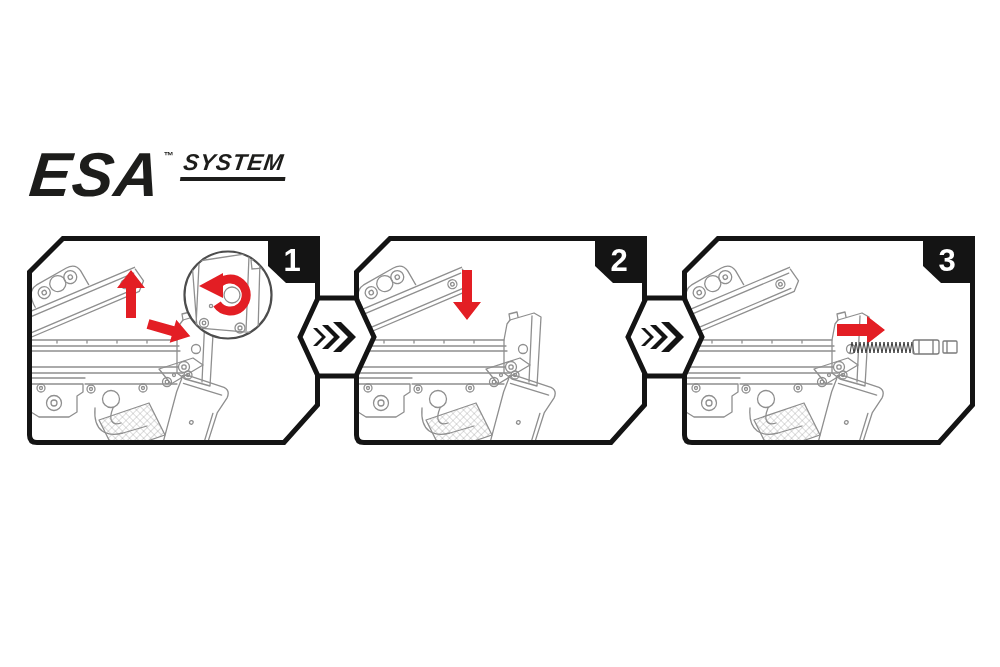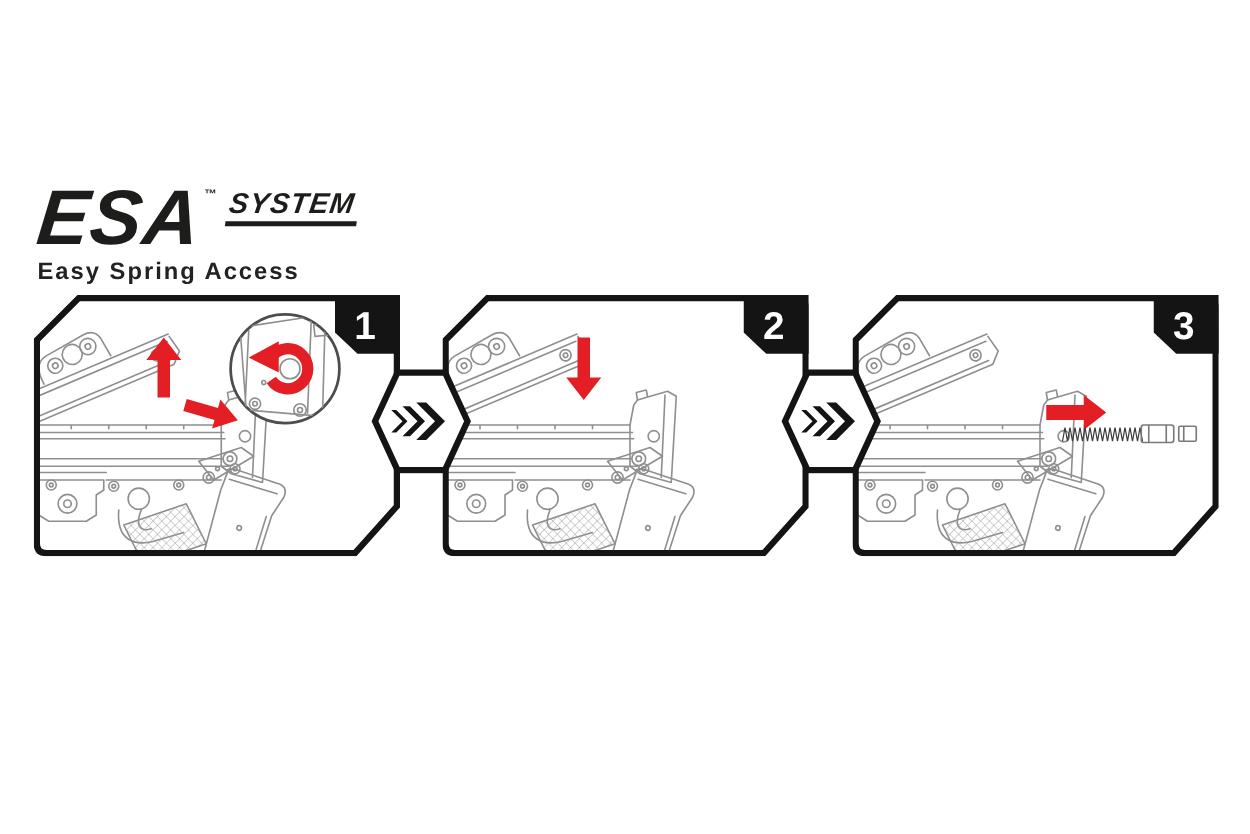--- a/index.html
+++ b/index.html
@@ -103,21 +103,20 @@
       </symbol>
     </defs>
   </svg>
 
   <header class="logo">
     <div class="logo-top">
       <span class="esa">ESA</span>
       <span class="tm">™</span>
       <span class="system">SYSTEM</span>
     </div>
-    <div class="tagline">Easy Spring Access</div>
   </header>
 
   <div class="panel panel-1">
     <svg class="frame" viewBox="0 0 293 209">
       <path d="M36 2.5 H283 Q290.5 2.5 290.5 10 V169 L257 206.5 H10 Q2.5 206.5 2.5 199 V36 Z" fill="#ffffff"></path>
       <g clip-path="url(#panelClip)">
         <use href="#gun-art" x="0" y="0" width="290" height="210"></use>
 
         <polygon points="99,82 99,52 90,52 104,34 118,52 109,52 109,82" fill="#e31e24"></polygon>
 

